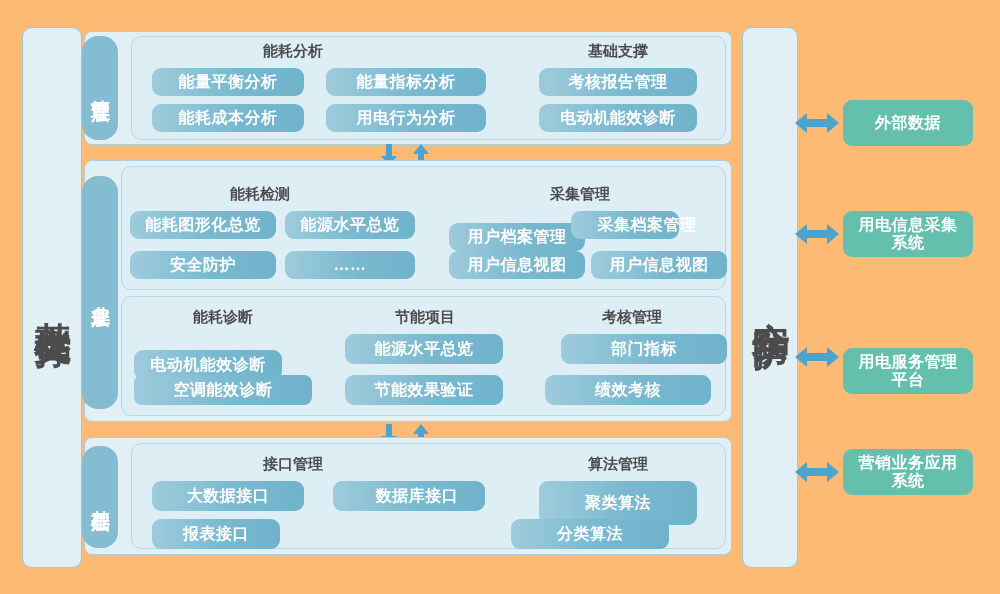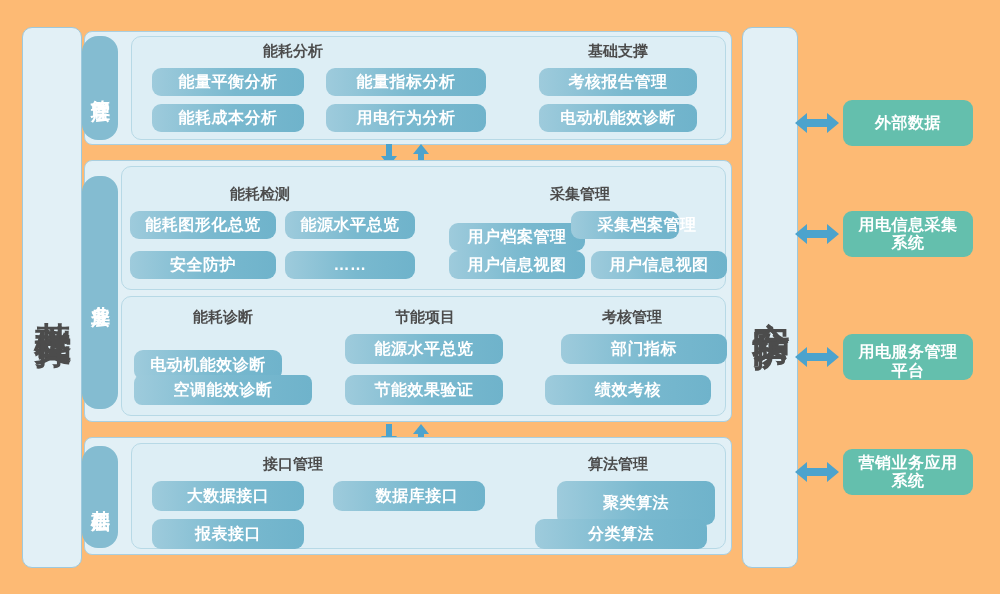--- a/index.html
+++ b/index.html
@@ -224,24 +224,24 @@
   <div class="layer-panel" id="layer-base"></div>
   <div class="group-box" id="grp-base"></div>
   <div class="layer-tab" id="tab-base">
     <span class="vtext">基础层</span>
   </div>
 
   <div class="col-title" style="left:233px; top:455px; width:120px;">接口管理</div>
   <div class="col-title" style="left:558px; top:455px; width:120px;">算法管理</div>
 
   <div class="pill" style="left:152px; top:481px; width:152px; height:30px;">大数据接口</div>
-  <div class="pill" style="left:152px; top:519px; width:152px; height:30px;">报表接口</div>
+  <div class="pill" style="left:152px; top:519px; width:128px; height:30px;">报表接口</div>
   <div class="pill" style="left:333px; top:481px; width:152px; height:30px;padding-left:16px;">数据库接口</div>
-  <div class="pill" style="left:557px; top:481px; width:158px; height:44px;">聚类算法</div>
-  <div class="pill" style="left:535px; top:519px; width:172px; height:30px;">分类算法</div>
+  <div class="pill" style="left:539px; top:481px; width:158px; height:44px;">聚类算法</div>
+  <div class="pill" style="left:511px; top:519px; width:158px; height:30px;">分类算法</div>
 
   <svg class="arrow-h" style="left:795px; top:110px;" viewBox="0 0 44 26">
     <path d="M0,13 L12,3 V9 H32 V3 L44,13 L32,23 V17 H12 V23 Z" fill="#4ca3cd"></path>
   </svg>
   <svg class="arrow-h" style="left:795px; top:221px;" viewBox="0 0 44 26">
     <path d="M0,13 L12,3 V9 H32 V3 L44,13 L32,23 V17 H12 V23 Z" fill="#4ca3cd"></path>
   </svg>
   <svg class="arrow-h" style="left:795px; top:344px;" viewBox="0 0 44 26">
     <path d="M0,13 L12,3 V9 H32 V3 L44,13 L32,23 V17 H12 V23 Z" fill="#4ca3cd"></path>
   </svg>
@@ -253,21 +253,21 @@
     <div>
       <span>外部数据</span>
     </div>
   </div>
   <div class="ext-box" style="left:843px; top:211px;">
     <div>
       <span>用电信息采集</span><br>
       <span>系统</span>
     </div>
   </div>
-  <div class="ext-box" style="left:843px; top:334px;align-items:flex-end;">
+  <div class="ext-box" style="left:843px; top:348px;">
     <div>
       <span>用电服务管理</span><br>
       <span>平台</span>
     </div>
   </div>
   <div class="ext-box" style="left:843px; top:449px;">
     <div>
       <span>营销业务应用</span><br>
       <span>系统</span>
     </div>

